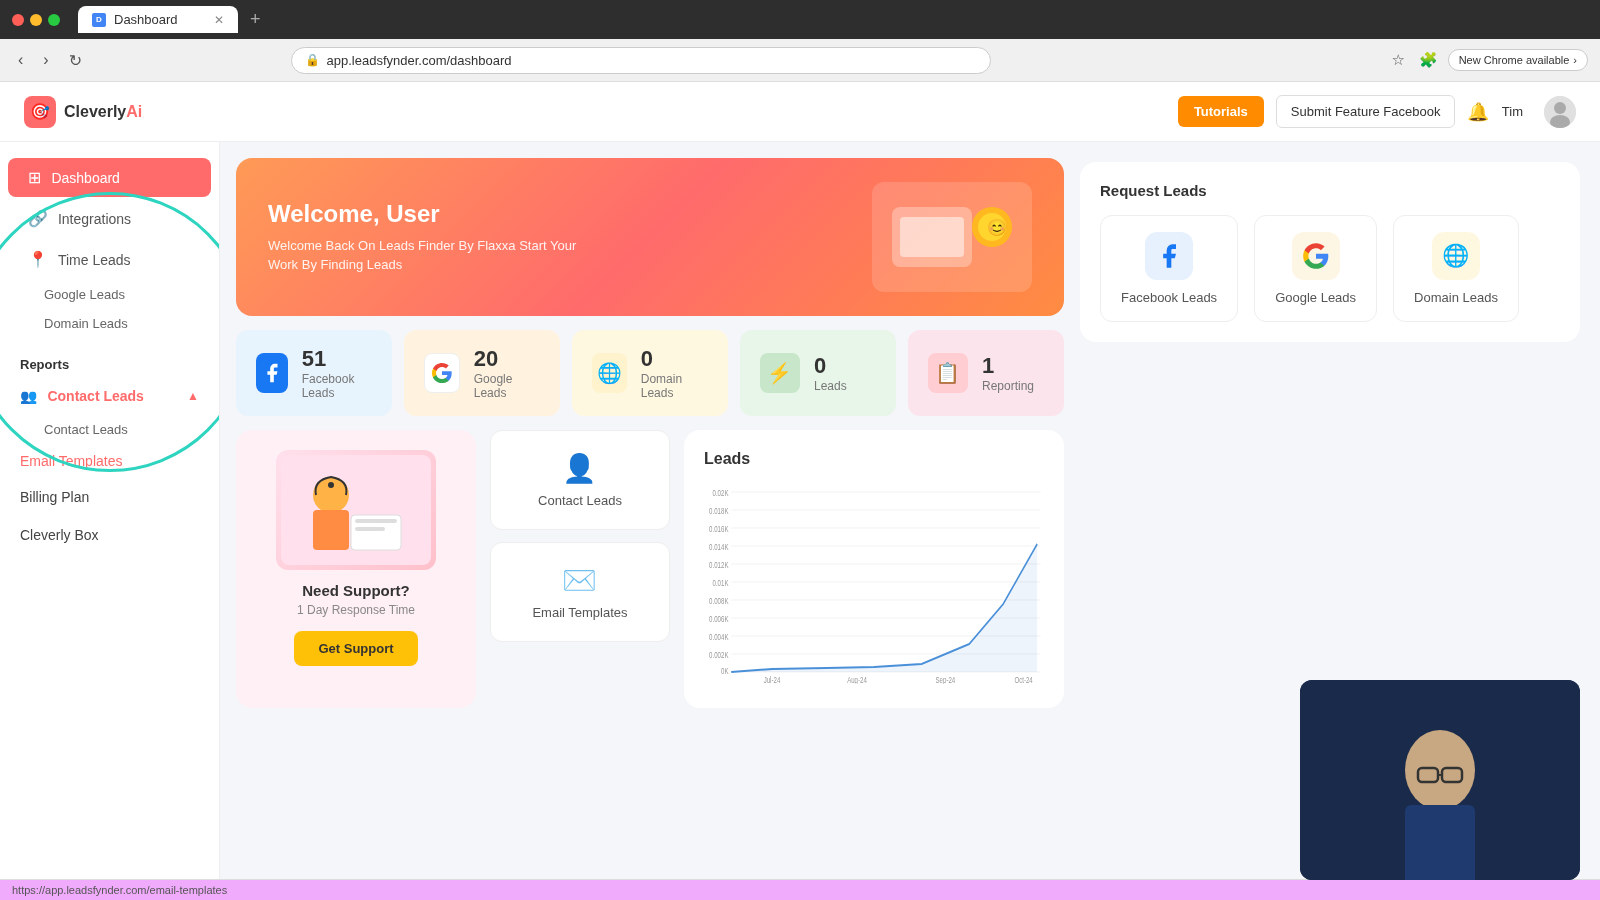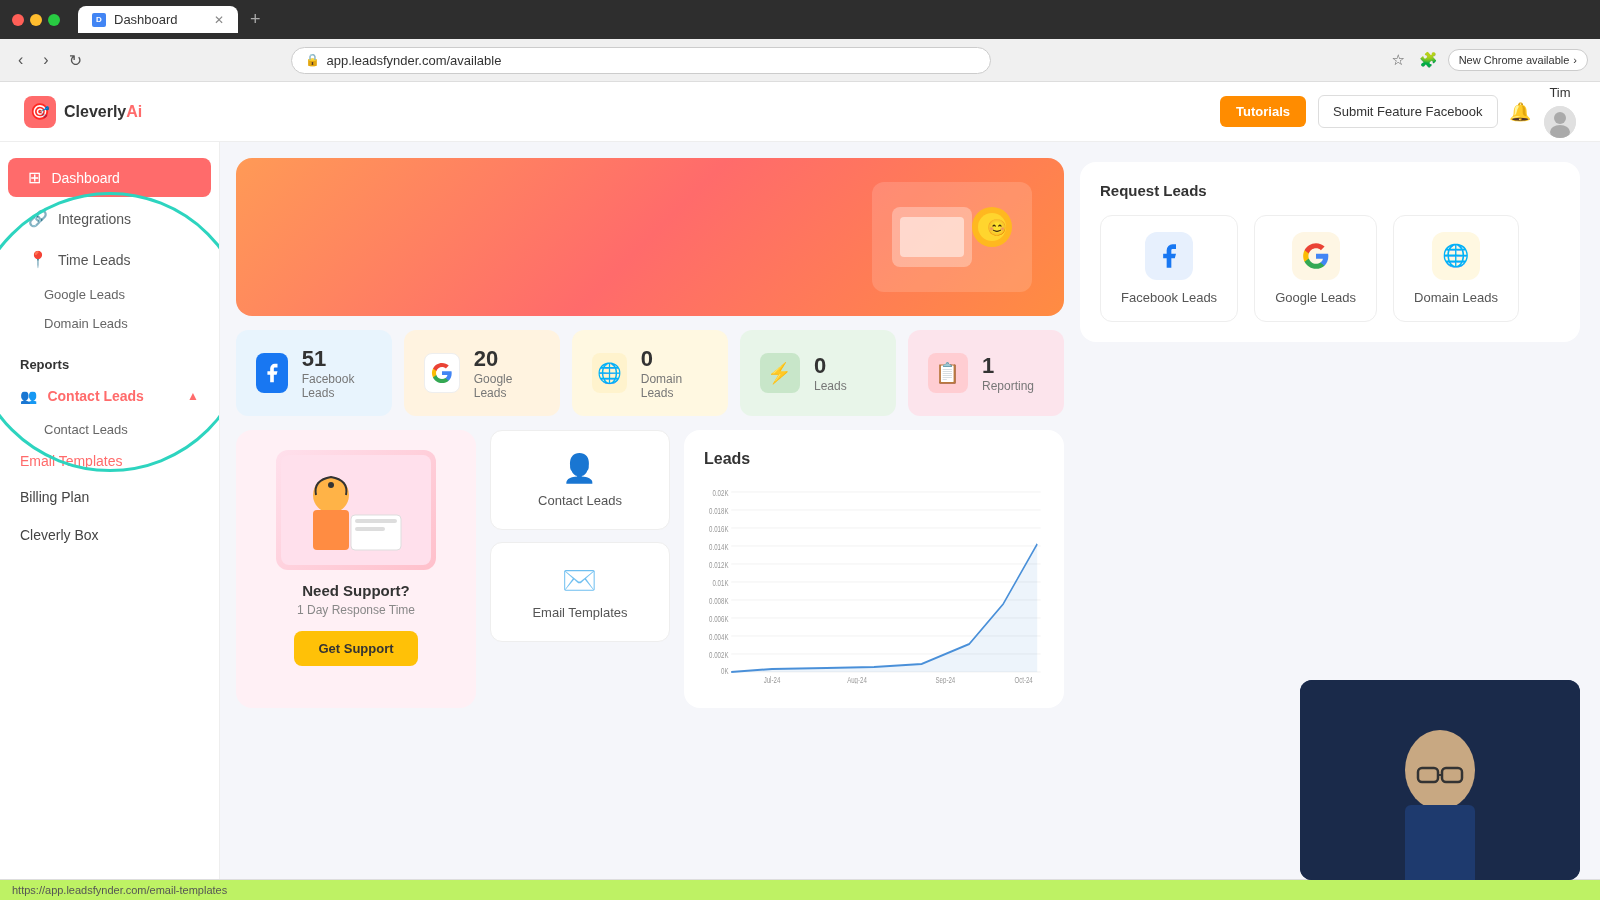--- a/index.html
+++ b/index.html
@@ -30,21 +30,21 @@
     
     .app { display: flex; flex-direction: column; height: 816px; background: #f5f6fa; overflow: hidden; }
     .app-header { background: white; height: 60px; display: flex; align-items: center; padding: 0 24px; border-bottom: 1px solid #eee; gap: 16px; }
     .logo { display: flex; align-items: center; gap: 8px; font-weight: 700; font-size: 16px; color: #333; }
     .logo-icon { width: 32px; height: 32px; background: #ff6b6b; border-radius: 8px; display: flex; align-items: center; justify-content: center; color: white; font-size: 16px; }
     .logo-ai { color: #ff6b6b; }
     .header-right { margin-left: auto; display: flex; align-items: center; gap: 12px; }
     .btn-tutorials { background: #ff8c00; color: white; border: none; border-radius: 6px; padding: 8px 16px; font-size: 13px; font-weight: 600; cursor: pointer; }
     .btn-submit { background: white; color: #333; border: 1px solid #ddd; border-radius: 6px; padding: 8px 14px; font-size: 13px; cursor: pointer; }
     .bell-icon { font-size: 18px; color: #555; cursor: pointer; }
-    .user-avatar { display: flex; align-items: center; gap: 6px; cursor: pointer; flex-direction: column; }
+    .user-avatar { display: flex; align-items: center; gap: 21px; cursor: pointer; }
     .avatar-circle { width: 32px; height: 32px; background: #e0e0e0; border-radius: 50%; display: flex; align-items: center; justify-content: center; font-size: 13px; font-weight: 600; color: #555; overflow: hidden; }
 
     
     .main-layout { display: flex; flex: 1; overflow: hidden; }
 
     
     .sidebar { width: 220px; background: white; border-right: 1px solid #eee; padding: 16px 0; display: flex; flex-direction: column; gap: 2px; overflow-y: auto; position: relative; }
     .sidebar-item { display: flex; align-items: center; gap: 10px; padding: 10px 20px; font-size: 14px; color: #555; cursor: pointer; border-radius: 8px; margin: 0 8px; }
     .sidebar-item.active { background: #ff6b6b; color: white; }
     .sidebar-item.active .sidebar-icon { color: white; }
@@ -109,21 +109,21 @@
     
     .right-panel { width: 520px; display: flex; flex-direction: column; gap: 16px; padding: 20px 20px 20px 0; }
 
     
     .chart-svg { width: 100%; height: 200px; }
 
     
     .video-overlay { position: fixed; bottom: 20px; right: 20px; width: 280px; height: 200px; background: #1a1a2e; border-radius: 12px; overflow: hidden; display: flex; align-items: center; justify-content: center; }
     .video-person { width: 100%; height: 100%; background: linear-gradient(180deg, #2c3e6b 0%, #1a2a4a 100%); display: flex; align-items: center; justify-content: center; }
 
-    .url-bar-bottom { background: #bef264; border-top: 1px solid #ddd; padding: 4px 12px; font-size: 11px; color: #555; }
+    .url-bar-bottom { background: #f0abfc; border-top: 1px solid #ddd; padding: 4px 12px; font-size: 11px; color: #555; }
   </style>
 </head>
 <body>
 
 <div class="browser-chrome">
 
   <div class="browser-titlebar">
     <div class="traffic-lights">
       <div class="tl tl-red"></div>
       <div class="tl tl-yellow"></div>
@@ -136,21 +136,21 @@
     </div>
     <button class="tab-new">+</button>
   </div>
 
   <div class="browser-toolbar">
     <button class="nav-btn">‹</button>
     <button class="nav-btn">›</button>
     <button class="nav-btn">↻</button>
     <div class="address-bar">
       <span class="address-bar-lock">🔒</span>
-      <span class="address-text">app.leadsfynder.com/available</span>
+      <span class="address-text">app.leadsfynder.com/dashboard</span>
     </div>
     <div class="toolbar-right">
       <span class="toolbar-icon">☆</span>
       <span class="toolbar-icon">🧩</span>
       <div class="new-chrome-badge">
         <span>New Chrome available</span>
         <span>›</span>
       </div>
     </div>
   </div>
@@ -229,20 +229,24 @@
         </div>
 
         <div class="sidebar-item-plain">
           <span>Cleverly Box</span>
         </div>
       </div>
 
       <div style="flex:1; display:flex; flex-direction:column; padding: 16px; gap:14px; overflow-y:auto;">
 
         <div class="welcome-banner">
+          <div class="welcome-text">
+            <h2>Welcome, User</h2>
+            <p>Welcome Back On Leads Finder By Flaxxa Start Your Work By Finding Leads</p>
+          </div>
           <div class="welcome-illustration">
             <svg width="140" height="100" viewBox="0 0 140 100">
               <rect x="10" y="20" width="80" height="60" rx="8" fill="rgba(255,255,255,0.3)"></rect>
               <rect x="18" y="30" width="64" height="40" rx="4" fill="rgba(255,255,255,0.5)"></rect>
               <circle cx="110" cy="40" r="20" fill="rgba(255,200,0,0.7)"></circle>
               <circle cx="110" cy="40" r="14" fill="rgba(255,220,50,0.8)"></circle>
               <text x="105" y="46" font-size="16" fill="#ff8c00">😊</text>
             </svg>
           </div>
         </div>

